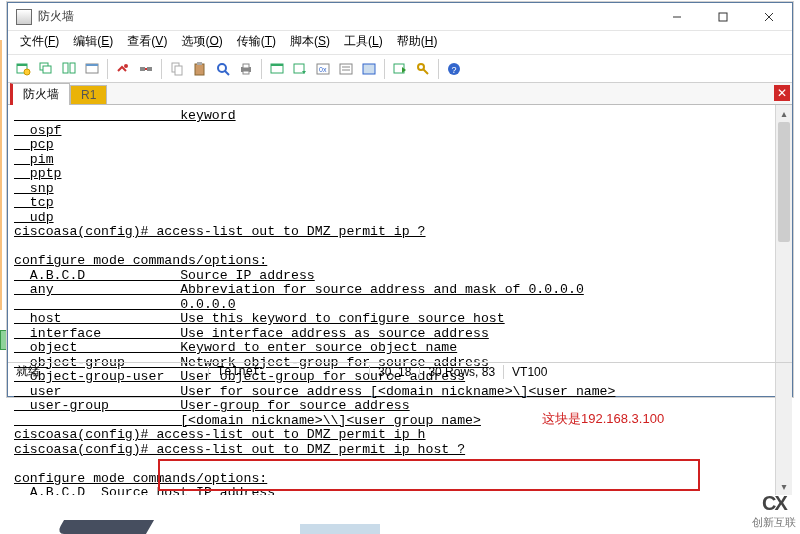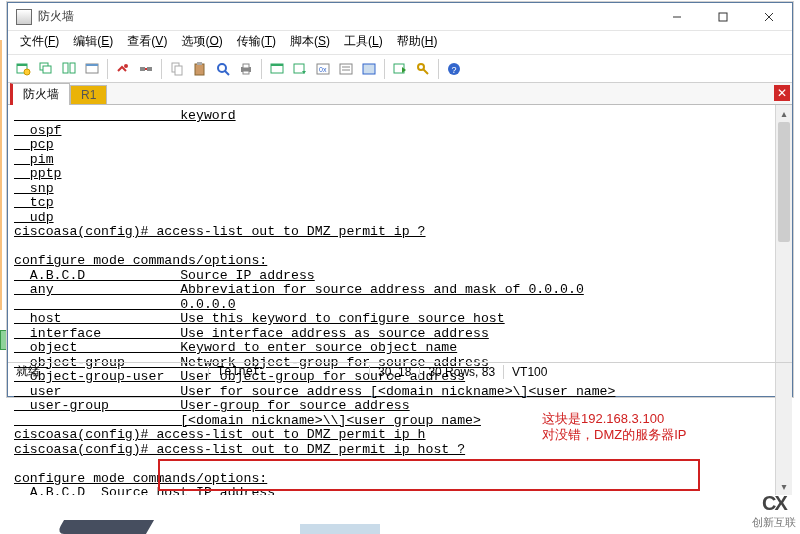--- a/index.html
+++ b/index.html
@@ -43,21 +43,21 @@
   
   .term-wrap { position:relative; height:390px;text-decoration:underline; }
   .terminal { font-family: "Courier New", monospace; font-size:13.2px; line-height:14.5px; white-space:pre; padding:4px 6px 4px 6px; color:#000; height:100%; overflow:hidden; }
   .scroll { position:absolute; top:0; right:0; width:17px; height:100%; background:#f0f0f0; border-left:1px solid #d5d5d5; }
   .scroll .up, .scroll .down { height:17px; display:flex; align-items:center; justify-content:center; color:#666; font-size:10px;}
   .scroll .track { position:absolute; top:17px; bottom:17px; left:0; right:0; }
   .scroll .thumb { position:absolute; left:2px; right:2px; top:0; height:120px; background:#cdcdcd; border-radius:2px;}
   .scroll .down { position:absolute; bottom:0; left:0; right:0; }
 
   
-  .redtext { position:absolute; font-family:"SimSun","Microsoft YaHei",sans-serif; font-size:13px; color:#d02020; line-height:16px; white-space:nowrap; }
+  .redtext { position:absolute; font-family:"SimSun","Microsoft YaHei",sans-serif; font-size:13px; color:#d02020; line-height:16px; white-space:nowrap;text-align:center; }
   .redbox { position:absolute; border:2px solid #d02020; background:transparent; pointer-events:none; }
 
   
   .status { position:absolute; bottom:16px; left:0; right:0; height:18px; border-top:1px solid #d0d0d0; font-size:12px; display:flex; align-items:center; }
   .status .cell { padding:0 8px; }
   .status .sep { width:1px; height:14px; background:#d0d0d0; }
   .status .cell.ready { width:200px; }
   .status .cell.telnet { width:160px;font-family:Liberation Mono, monospace; }
 </style>
 </head>
@@ -266,21 +266,20 @@
     <div class="scroll">
       <div class="up">▴</div>
       <div class="track">
         <div class="thumb"></div>
       </div>
       <div class="down">▾</div>
     </div>
 
     <div class="redtext" style="top:306px; left:534px;">
       <span>这块是192.168.3.100</span><br>
-      <span>对没错，DMZ的服务器IP</span>
     </div>
 
     <div class="redbox" style="top:354px; left:150px; width:542px; height:32px;"></div>
   </div>
 
   <div class="status">
     <div class="cell ready">就绪</div>
     <div class="sep"></div>
     <div class="cell telnet">Telnet</div>
     <div class="sep"></div>

